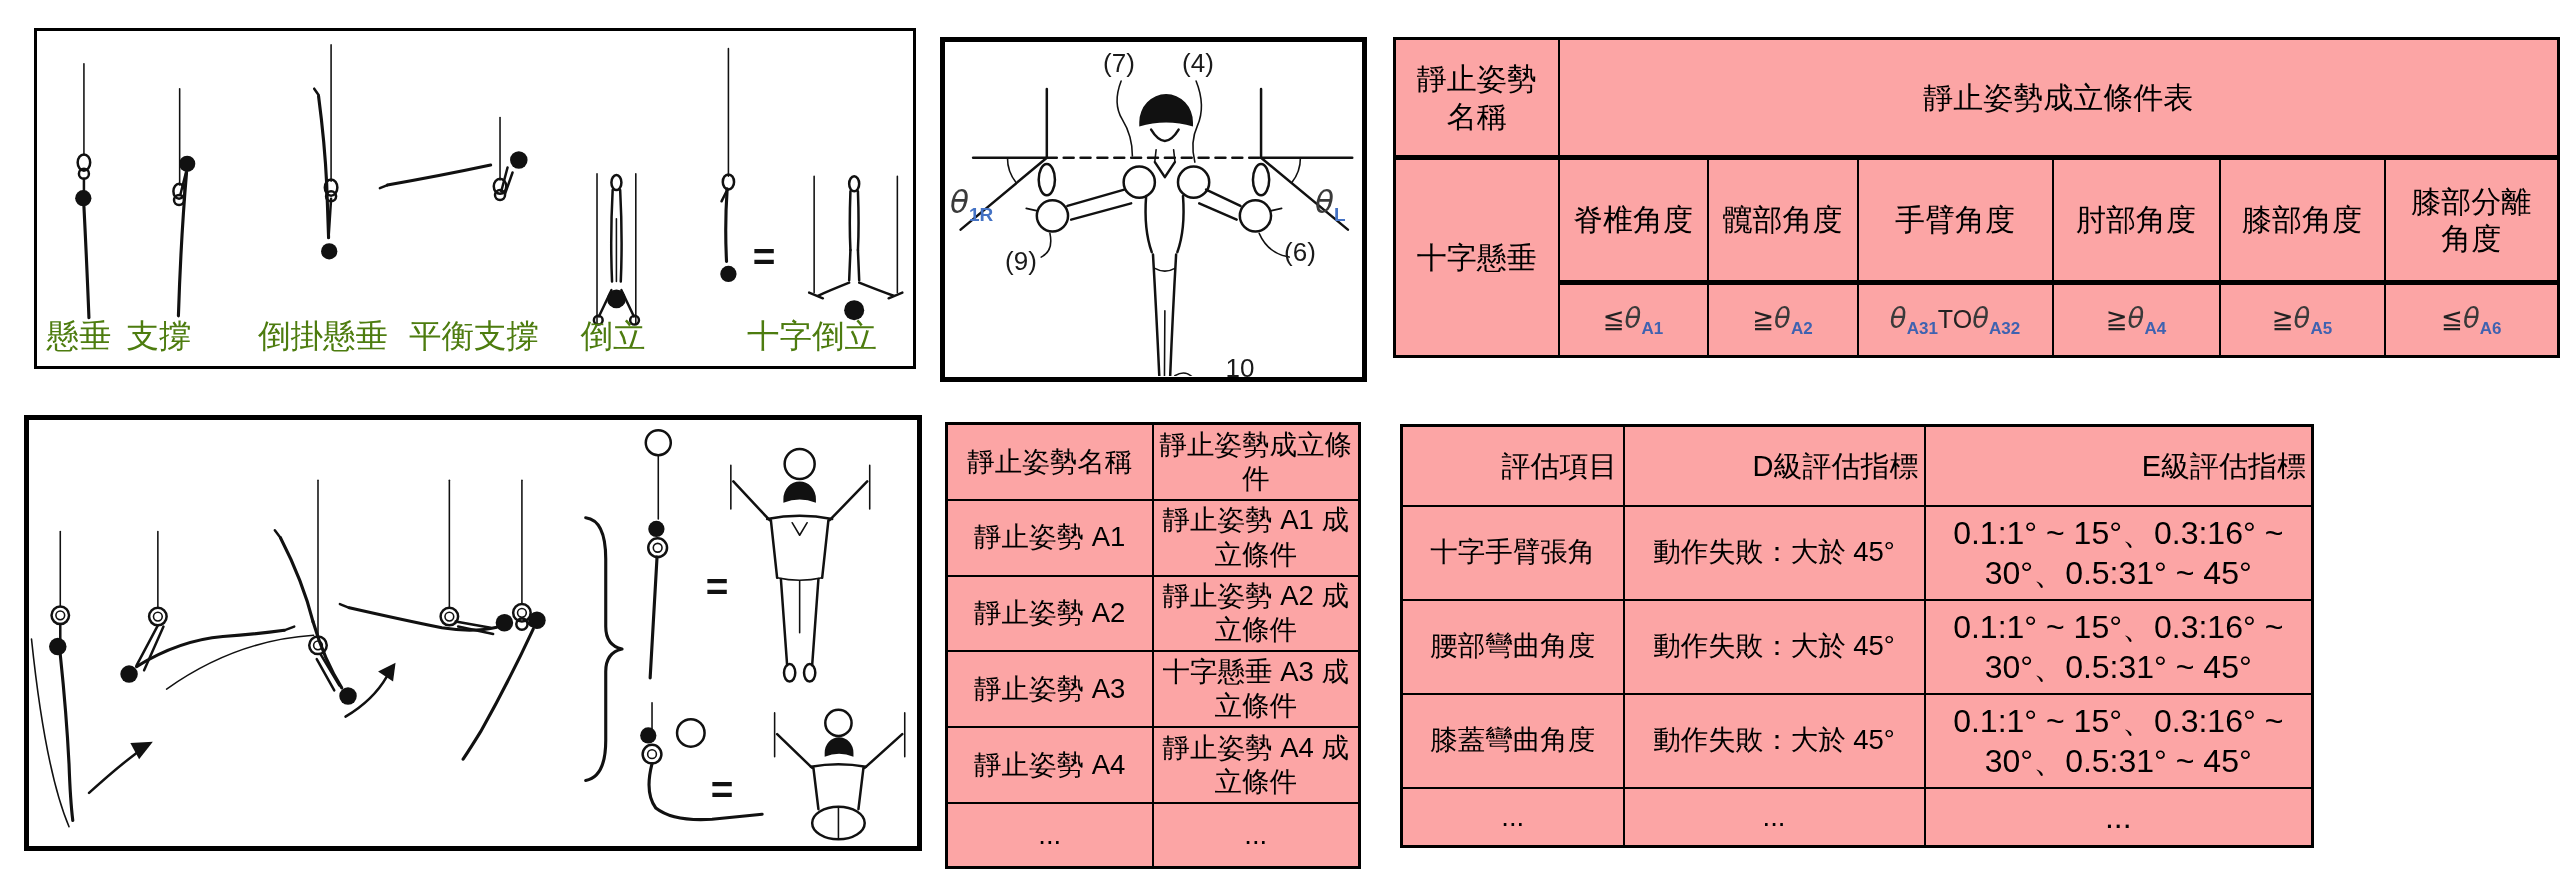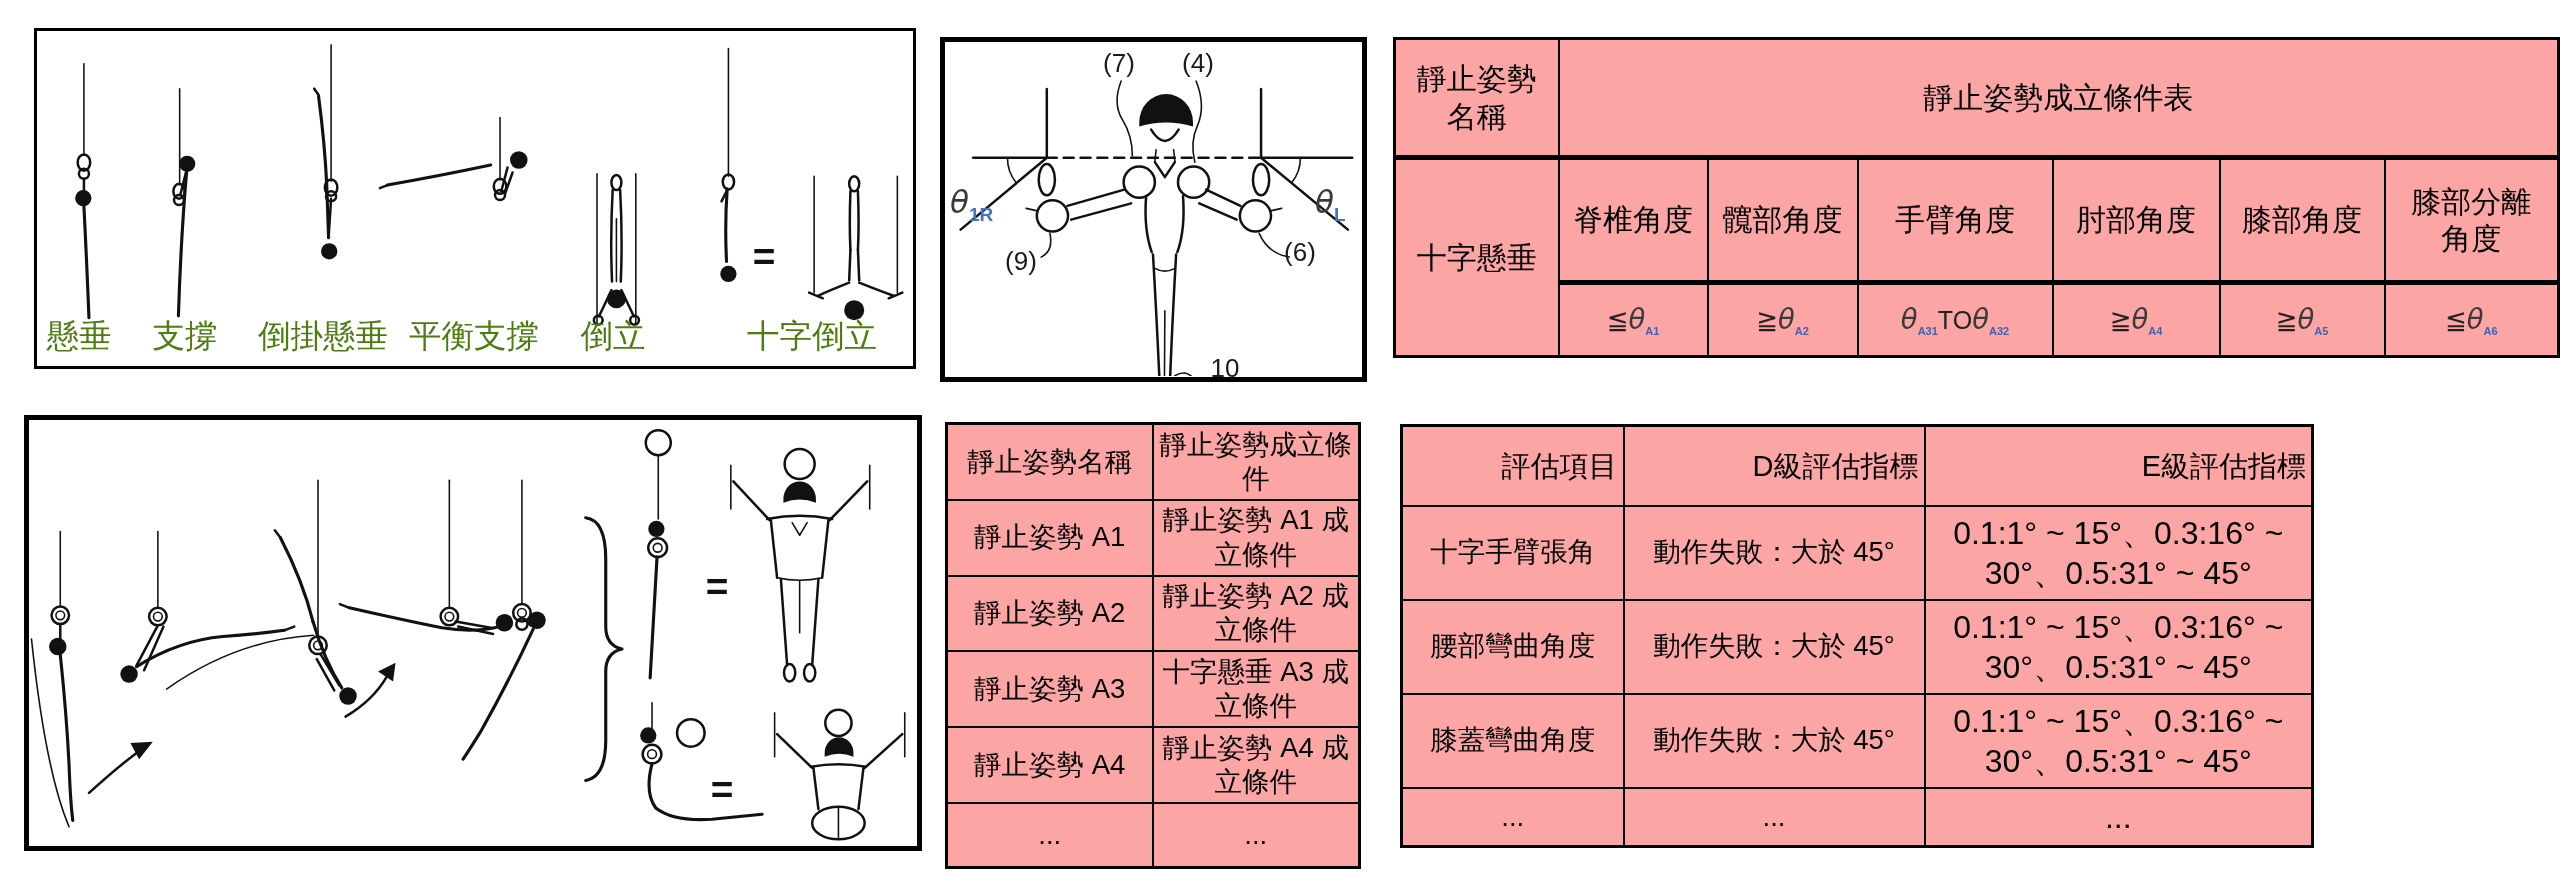--- a/index.html
+++ b/index.html
@@ -40,21 +40,21 @@
   table{border-collapse:collapse;table-layout:fixed;background:#fca5a5;position:absolute;}
   td{border:2.5px solid #000;text-align:center;vertical-align:middle;padding:2.5px 5px;box-sizing:border-box;line-height:1.25;}
   .tbl-conditions{left:1393px;top:37px;width:1163px;border:3.7px solid #000;font-size:30px;}
   .tbl-conditions .r1 td{height:119px;border-bottom:5.6px solid #000;}
   .tbl-conditions .r2 td{height:125px;}
   .tbl-conditions .r2 td.hdr2{border-bottom:5.6px solid #000;}
   .tbl-conditions .r3 td{height:74px;font-size:27.5px;}
   .w-limit{display:inline-block;max-width:135px;}
   .op{font-size:26px;color:#222;}
   .th-sym{font-size:27.5px;font-style:italic;color:#3a3a3a;font-family:"DejaVu Sans","Liberation Sans",sans-serif;}
-  .th-sub{font-size:11px;font-weight:700;color:#3f62b0;vertical-align:-6.2px;}
+  .th-sub{font-size:17px;font-weight:700;color:#3f62b0;vertical-align:-6.2px;}
   .joiner{font-size:25px;color:#222;margin:0 0;}
 
   .tbl-postures{left:945px;top:422px;width:413px;border:3.1px solid #000;font-size:27.5px;}
   .tbl-postures td{height:70px;}
   .tbl-postures .hrow td{height:74px;}
   .tbl-postures .lastrow td{height:65px;}
 
   .tbl-eval{left:1400px;top:424px;width:912px;border:3.1px solid #000;font-size:27.5px;}
   .tbl-eval .hrow td{height:80px;font-size:29px;text-align:right;}
   .tbl-eval td{height:94px;}
@@ -134,21 +134,21 @@
         <path class="lineart thin" d="M1242 232 V418 M1375 232 V418"></path>
         <path class="lineart" d="M1234 418 L1256 427 M1361 427 L1383 418"></path>
         <ellipse class="lineart" cx="1306" cy="244" rx="8" ry="12"></ellipse>
         <path class="lineart" d="M1300 256 Q1298 310 1300 350 M1312 256 Q1314 310 1312 350"></path>
         <path class="lineart" d="M1300 350 L1298 398 M1312 350 L1314 398"></path>
         <path class="lineart" d="M1298 402 Q1268 414 1248 423 M1314 402 Q1344 414 1369 423"></path>
         <circle class="fillink" cx="1306" cy="446" r="16"></circle>
       </g>
     </svg>
     <span class="pos-label" style="left:42px">懸垂</span>
-    <span class="pos-label" style="left:148px">支撐</span>
+    <span class="pos-label" style="left:122px">支撐</span>
     <span class="pos-label" style="left:286px">倒掛懸垂</span>
     <span class="pos-label" style="left:437px">平衡支撐</span>
     <span class="pos-label" style="left:576px">倒立</span>
     <span class="pos-label" style="left:775px">十字倒立</span>
   </div>
 
   <div class="panel panel-cross">
     <svg viewBox="0 0 666 534" width="416" height="334">
 
       <path class="lineart" d="M45 185 L163 185"></path>
@@ -192,21 +192,21 @@
       <path class="lineart thin" d="M168 306 q6 28 -14 38"></path>
       <path class="lineart thin" d="M503 306 q14 32 48 38"></path>
       <path class="lineart thin" d="M368 534 q16 -10 28 2 t 26 4"></path>
     </svg>
     <span class="callout" style="left:174px;top:6.2px">(7)</span>
     <span class="callout" style="left:253px;top:6.2px">(4)</span>
     <span class="callout" style="left:76px;top:204px">(9)</span>
     <span class="callout" style="left:355px;top:195px">(6)</span>
     <span class="theta-group" style="left:5px;top:124px"><span class="theta-sym">θ</span><span class="theta-sub">1R</span></span>
     <span class="theta-group" style="left:370px;top:124px"><span class="theta-sym">θ</span><span class="theta-sub">L</span></span>
-    <span class="callout" style="left:280px;top:311px">10</span>
+    <span class="callout" style="left:295px;top:311px">10</span>
   </div>
 
   <table class="tbl-conditions">
     <colgroup>
       <col style="width:164px">
         <col style="width:149px">
         <col style="width:150px">
         <col style="width:195px">
       <col style="width:167px">
         <col style="width:165px">

